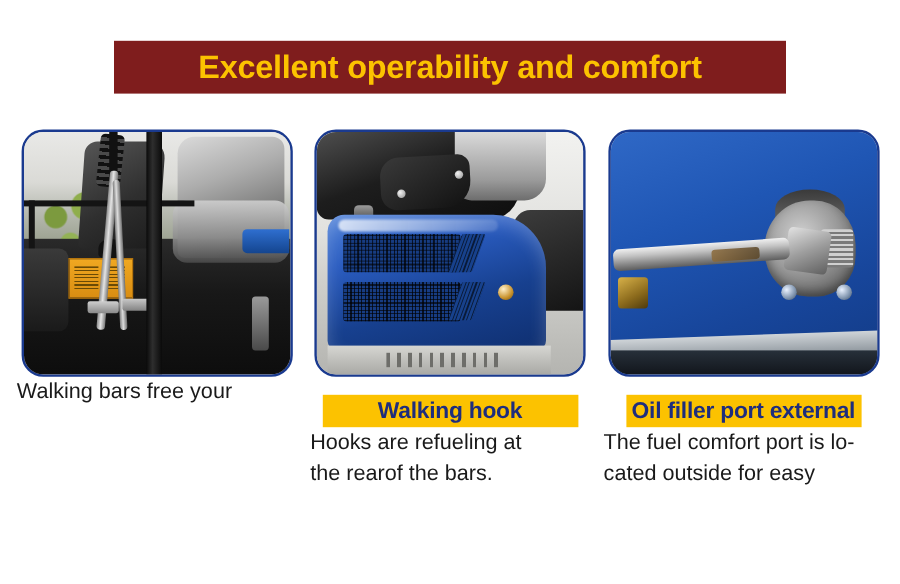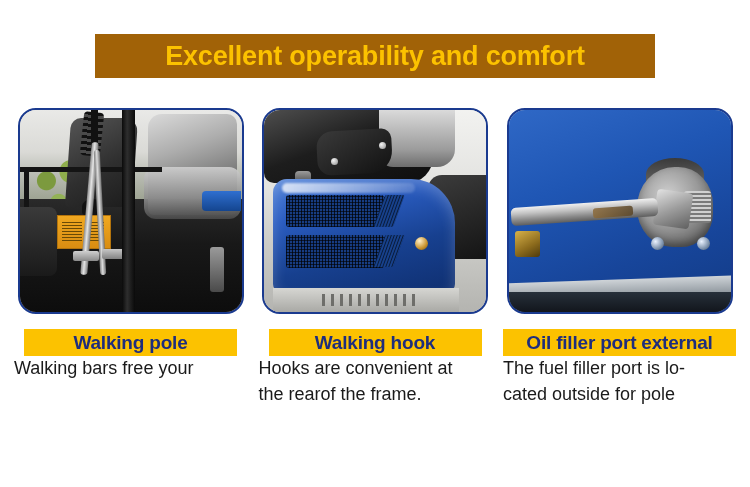--- a/index.html
+++ b/index.html
@@ -21,21 +21,21 @@
     left: 0;
     top: 34px;
     width: 750px;
     height: 44px;
     display: flex;
     justify-content: center;
     align-items: stretch;
   }
   .banner {
     width: 560px;
-    background: #a16207;
+    background: #7f1d1d;
     display: flex;
     align-items: center;
     justify-content: center;
   }
   .banner-title {
     color: #fcc200;
     font-size: 27px;
     font-weight: bold;
     letter-spacing: -0.2px;
     line-height: 1;
@@ -346,21 +346,21 @@
   }
   .caption-text {
     color: #1e2d7d;
     font-size: 19px;
     font-weight: bold;
     white-space: nowrap;
     letter-spacing: -0.2px;
   }
   .col-1 .caption { width: 213px; }
   .col-2 .caption { width: 213px; }
-  .col-3 .caption { width: 233px; }
+  .col-3 .caption { width: 196px; }
 
   
   .body-text {
     width: 233px;
     text-align: left;
     color: #1a1a1a;
     font-size: 18px;
     line-height: 1.42;
   }
   .body-text .ln { display: block; }
@@ -396,23 +396,20 @@
         <div class="p1-lever1"></div>
         <div class="p1-lever2"></div>
         <div class="p1-pedal1"></div>
         <div class="p1-pedal2"></div>
         <div class="p1-post"></div>
         <div class="p1-blue"></div>
         <div class="p1-joy"></div>
       </div>
     </div>
 
-    <div class="caption">
-      <span class="caption-text">Walking pole</span>
-    </div>
 
     <div class="body-text">
       <span class="ln">Walking bars free your</span>
     </div>
   </div>
 
   <div class="col col-2">
 
     <div class="photo">
       <div class="photo-inner">
@@ -434,22 +431,22 @@
         <div class="p2-base"></div>
         <div class="p2-vents"></div>
       </div>
     </div>
 
     <div class="caption">
       <span class="caption-text">Walking hook</span>
     </div>
 
     <div class="body-text">
-      <span class="ln">Hooks are convenient at</span>
-      <span class="ln">the rearof the frame.</span>
+      <span class="ln">Hooks are refueling at</span>
+      <span class="ln">the rearof the bars.</span>
     </div>
   </div>
 
   <div class="col col-3">
 
     <div class="photo">
       <div class="photo-inner">
         <div class="p3-bg"></div>
         <div class="p3-hub-dark"></div>
         <div class="p3-hub"></div>
@@ -463,18 +460,18 @@
         <div class="p3-sill"></div>
         <div class="p3-bottom"></div>
       </div>
     </div>
 
     <div class="caption">
       <span class="caption-text">Oil filler port external</span>
     </div>
 
     <div class="body-text">
-      <span class="ln">The fuel filler port is lo-</span>
-      <span class="ln">cated outside for pole</span>
+      <span class="ln">The fuel comfort port is lo-</span>
+      <span class="ln">cated outside for easy</span>
     </div>
   </div>
 
 </div>
 
 </body></html>

